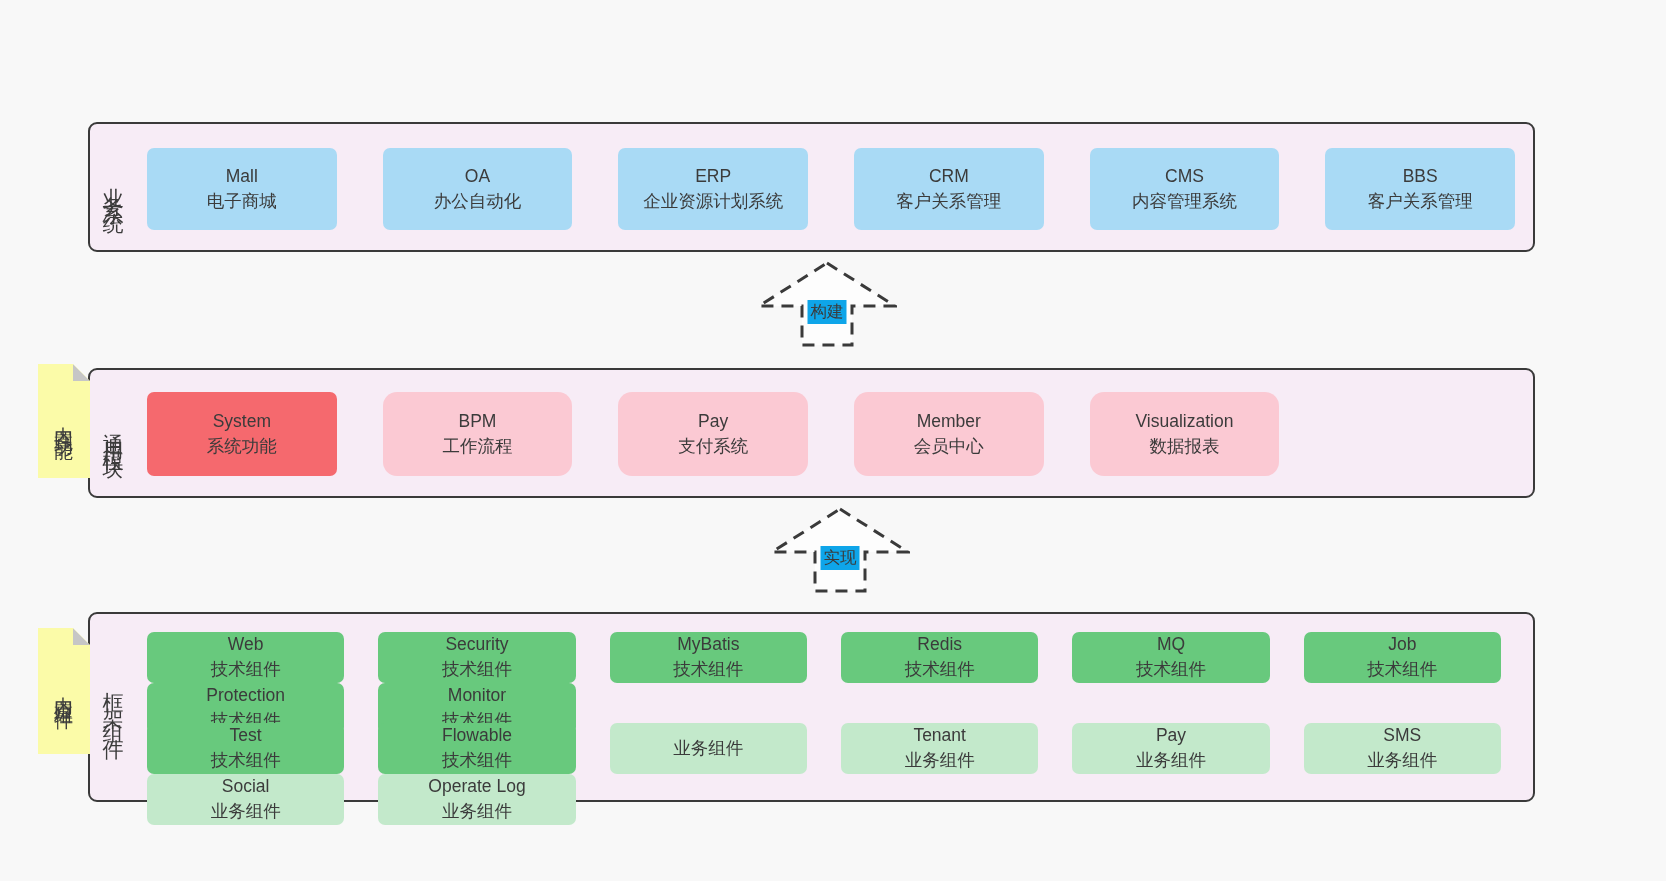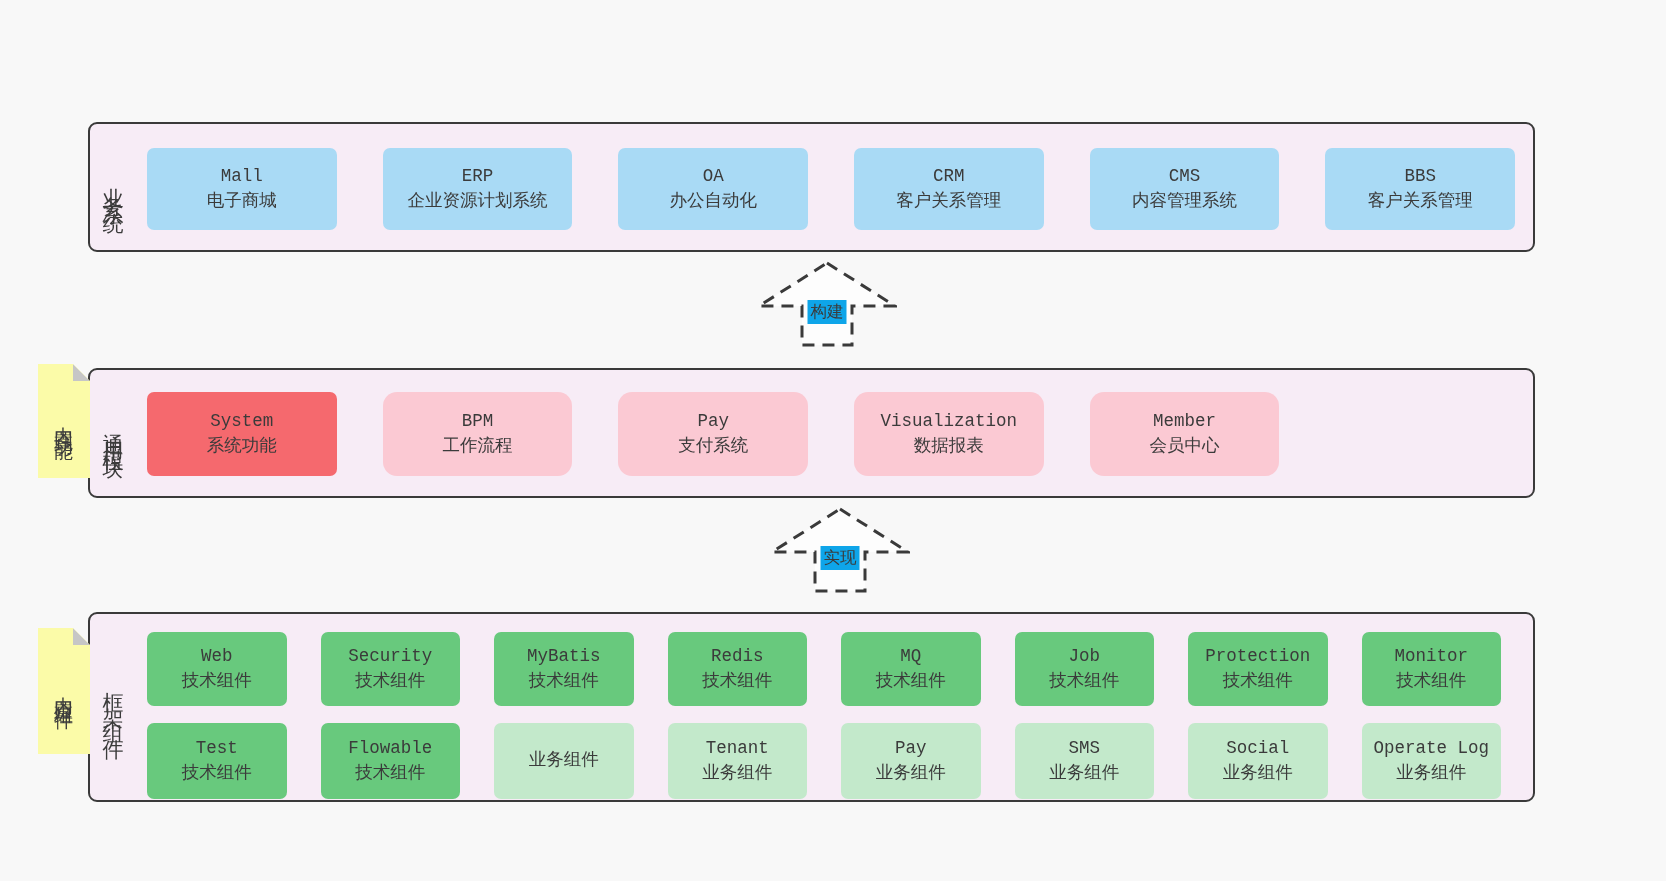--- a/index.html
+++ b/index.html
@@ -33,30 +33,30 @@
     writing-mode:vertical-rl;text-orientation:upright;
     font-size:21px;color:var(--text);line-height:1;
     letter-spacing:8px;white-space:nowrap;
   }
   #section-components .vlabel{letter-spacing:16px;}
 
   .boxes{
     position:absolute;left:57px;right:18px;display:grid;column-gap:46px;
   }
   .cols6{grid-template-columns:repeat(6,1fr);}
-  .cols8{grid-template-columns:repeat(8,1fr);column-gap:34px;right:32px;}
+  .cols8{grid-template-columns:repeat(6,1fr);column-gap:34px;right:32px;}
   #section-business .boxes{top:24px;height:82px;}
   #section-modules .boxes{top:22px;height:84px;}
   #section-components .row1{top:18px;height:74px;}
   #section-components .row2{top:109px;height:76px;}
 
   .box{
     border-radius:7px;display:flex;flex-direction:column;
     align-items:center;justify-content:center;
-    font-size:17.5px;line-height:1.45;text-align:center;color:var(--text);font-family:Liberation Mono, monospace;
+    font-size:17.5px;line-height:1.45;text-align:center;color:var(--text);
   }
   .box.blue{background:var(--blue);}
   .box.red{background:var(--red);}
   .box.pink{background:var(--pink);border-radius:14px;}
   .box.green{background:var(--green);}
   .box.lightgreen{background:var(--lightgreen);}
   .box-name,.box-desc{padding:0 6px;}
 
   .sticky{
     position:absolute;left:38px;width:52px;background:var(--sticky-yellow);
@@ -92,26 +92,26 @@
 <div id="canvas">
 
   <div class="section" id="section-business">
     <div class="vlabel">业务系统</div>
     <div class="boxes cols6">
         <div class="box blue">
           <div class="box-name">Mall</div>
           <div class="box-desc">电子商城</div>
         </div>
         <div class="box blue">
+          <div class="box-name">OA</div>
+          <div class="box-desc">办公自动化</div>
+        </div>
+        <div class="box blue">
           <div class="box-name">ERP</div>
           <div class="box-desc">企业资源计划系统</div>
-        </div>
-        <div class="box blue">
-          <div class="box-name">OA</div>
-          <div class="box-desc">办公自动化</div>
         </div>
         <div class="box blue">
           <div class="box-name">CRM</div>
           <div class="box-desc">客户关系管理</div>
         </div>
         <div class="box blue">
           <div class="box-name">CMS</div>
           <div class="box-desc">内容管理系统</div>
         </div>
         <div class="box blue">
@@ -142,26 +142,26 @@
         </div>
         <div class="box pink">
           <div class="box-name">BPM</div>
           <div class="box-desc">工作流程</div>
         </div>
         <div class="box pink">
           <div class="box-name">Pay</div>
           <div class="box-desc">支付系统</div>
         </div>
         <div class="box pink">
+          <div class="box-name">Member</div>
+          <div class="box-desc">会员中心</div>
+        </div>
+        <div class="box pink">
           <div class="box-name">Visualization</div>
           <div class="box-desc">数据报表</div>
-        </div>
-        <div class="box pink">
-          <div class="box-name">Member</div>
-          <div class="box-desc">会员中心</div>
         </div>
       </div>
   </div>
 
   <div class="arrow" id="arrow-implement">
     <svg viewBox="0 0 140 88">
       <polygon points="70,3 138,46 95,46 95,85 45,85 45,46 2,46" fill="#fdfdfd" stroke="#3a3a3a" stroke-width="3" stroke-dasharray="12 8"></polygon>
     </svg>
     <div class="arrow-label">实现</div>
   </div>

